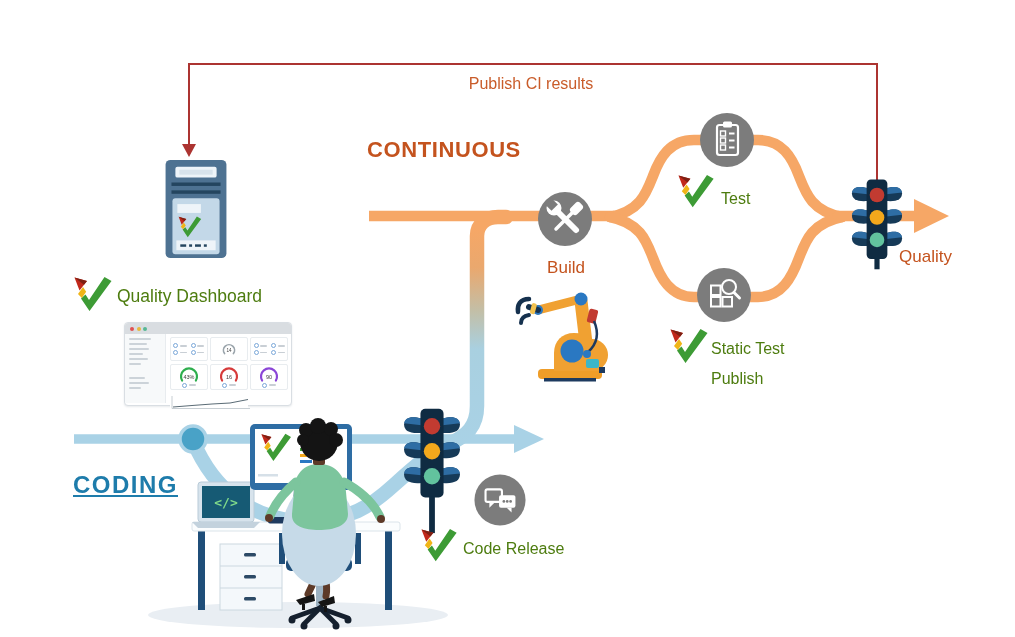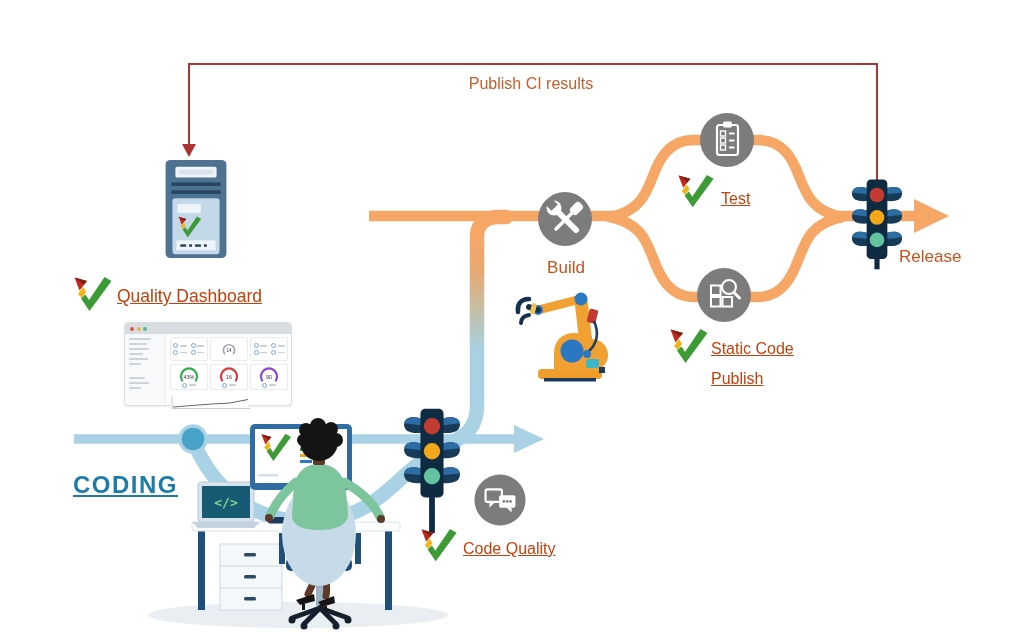--- a/index.html
+++ b/index.html
@@ -4,21 +4,21 @@
 <style>
   html,body{margin:0;padding:0;background:#fff;}
   .stage{position:relative;width:1015px;height:637px;background:#ffffff;overflow:hidden;
          font-family:"Liberation Sans",sans-serif;margin-top:28px;}
   .abs{position:absolute;}
   svg{display:block;}
   .h-ci{color:#c4531e;font-weight:bold;font-size:22px;line-height:1.18;letter-spacing:0.6px;}
   .h-coding{color:#1e7cab;font-weight:bold;font-size:24px;letter-spacing:1.5px;text-decoration:underline;}
   .lbl-orange{color:#c4531e;font-size:17px;}
   .lbl-publish{color:#c95c2a;font-size:16px;text-align:center;}
-  .lbl-teal{color:#c2410c;font-size:16px;text-decoration:underline;}
+  .lbl-teal{color:#4d7c0f;font-size:16px;}
   .lbl-teal.big{font-size:17.5px;}
   .lbl-teal.two{line-height:1.85;}
   
   .dash{left:124px;top:294px;width:166px;height:82px;background:#fff;border:1px solid #d9dee3;
         border-radius:4px;box-shadow:0 1px 2px rgba(60,80,100,.12);}
   .dash-bar{height:11px;background:#d9dde1;border-radius:3px 3px 0 0;display:flex;align-items:center;
             gap:2.5px;padding-left:5px;}
   .ddot{width:4px;height:4px;border-radius:50%;}
   .dash-body{display:flex;height:69px;}
   .dash-side{width:33px;border-right:1px solid #e8ecef;padding:4px 3px 0 4px;background:#f7f9fa;}
@@ -99,20 +99,21 @@
       <path d="M610,189 C640,195 646,212 653,230 C660,249 670,269 694,269 H758
                C782,269 792,249 799,230 C806,212 812,195 842,189"></path>
       <path d="M838,188 H918"></path>
     </g>
     <polygon points="914,171 949,188 914,205" fill="#f6a766"></polygon>
   </svg>
 
   <div class="abs lbl-publish" style="left:431px;top:47px;width:200px">Publish CI results</div>
 
   <div class="abs h-ci" style="left:367px;top:109px">
+    <div>CONTINUOUS</div>
   </div>
 
   <div class="abs h-coding" style="left:73px;top:443px">CODING</div>
 
   <svg class="abs" style="left:163px;top:128px" width="66" height="106" viewBox="0 0 66 108">
     <rect x="2" y="4" width="62" height="100" rx="5" fill="#4e7292"></rect>
     <rect x="12" y="11" width="42" height="11" rx="2" fill="#eef4f9"></rect>
     <rect x="16" y="14" width="34" height="5" fill="#d8e3ec"></rect>
     <rect x="8" y="27" width="50" height="3.5" fill="#24455f"></rect>
     <rect x="8" y="35" width="50" height="3.5" fill="#24455f"></rect>
@@ -332,21 +333,21 @@
     <path d="M17 30 L17 36 L23 30 Z" fill="#fff"></path>
     <rect x="27" y="23" width="17" height="13" rx="2" fill="#fff"></rect>
     <path d="M40 36 L40 41 L35 36 Z" fill="#fff"></path>
     <circle cx="32" cy="29.5" r="1.4" fill="#7c7c7c"></circle>
     <circle cx="35.5" cy="29.5" r="1.4" fill="#7c7c7c"></circle>
     <circle cx="39" cy="29.5" r="1.4" fill="#7c7c7c"></circle>
   </svg>
   <svg class="abs" style="left:421px;top:500px" width="38" height="39" viewBox="0 0 40 41">
       <use href="#tics"></use>
     </svg>
-  <div class="abs lbl-teal" style="left:463px;top:512px">Code Quality</div>
+  <div class="abs lbl-teal" style="left:463px;top:512px">Code Release</div>
 
   <svg class="abs" style="left:537px;top:163px" width="56" height="56" viewBox="0 0 56 56">
     <circle cx="28" cy="28" r="27" fill="#7c7c7c"></circle>
     <line x1="20" y1="20" x2="39" y2="39" stroke="#fff" stroke-width="6" stroke-linecap="round"></line>
     <circle cx="17" cy="17" r="7.5" fill="#fff"></circle>
     <rect x="10" y="9" width="9" height="9" fill="#7c7c7c" transform="rotate(45 14.5 13.5)"></rect>
     <rect x="35" y="11" width="9" height="13" rx="3" fill="#fff" transform="rotate(45 39.5 17.5)"></rect>
     <line x1="35.5" y1="21.5" x2="19" y2="38" stroke="#fff" stroke-width="3.5" stroke-linecap="round"></line>
   </svg>
   <div class="abs lbl-orange" style="left:536px;top:230px;width:60px;text-align:center">Build</div>
@@ -394,23 +395,23 @@
       <rect x="26.5" y="30" width="9.5" height="9.5"></rect>
       <rect x="15" y="18.5" width="9.5" height="9.5"></rect>
       <circle cx="33" cy="20" r="7"></circle>
     </g>
     <line x1="38" y1="25.5" x2="43.5" y2="31" stroke="#fff" stroke-width="3" stroke-linecap="round"></line>
   </svg>
   <svg class="abs" style="left:670px;top:300px" width="40" height="41" viewBox="0 0 40 41">
       <use href="#tics"></use>
     </svg>
   <div class="abs lbl-teal two" style="left:711px;top:306px">
-    <div>Static Code</div>
+    <div>Static Test</div>
     <div>Publish</div>
   </div>
 
   <svg class="abs" style="left:851px;top:148px" width="52" height="95" viewBox="0 0 60 110">
     <use href="#tlcore"></use>
     <rect x="27" y="95" width="6" height="13" fill="#0f2b42"></rect>
   </svg>
-  <div class="abs lbl-orange" style="left:899px;top:219px">Release</div>
+  <div class="abs lbl-orange" style="left:899px;top:219px">Quality</div>
 
 </div>
 
 </body></html>

